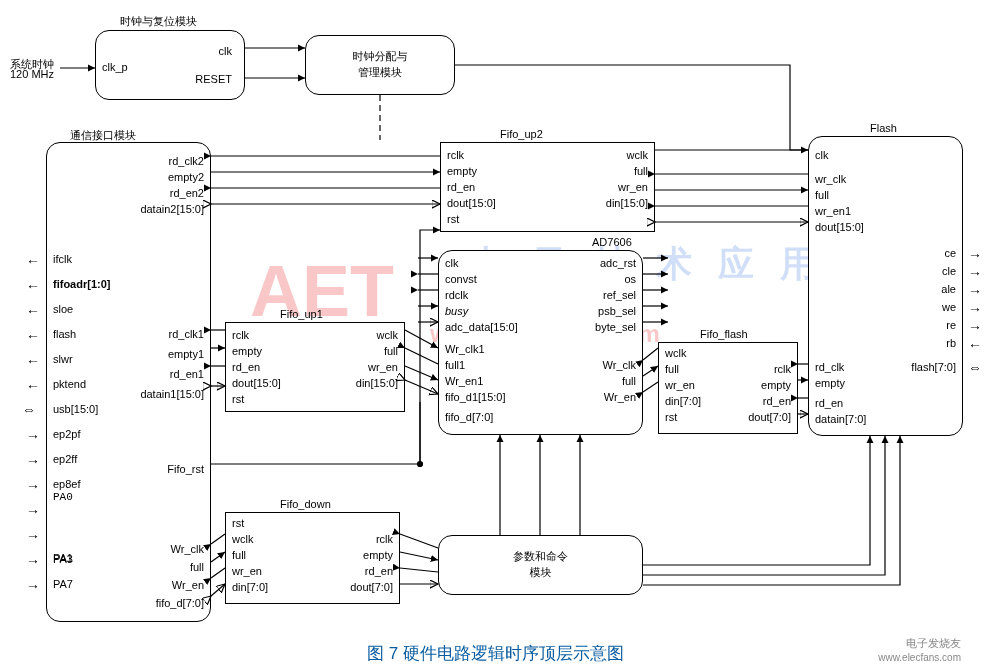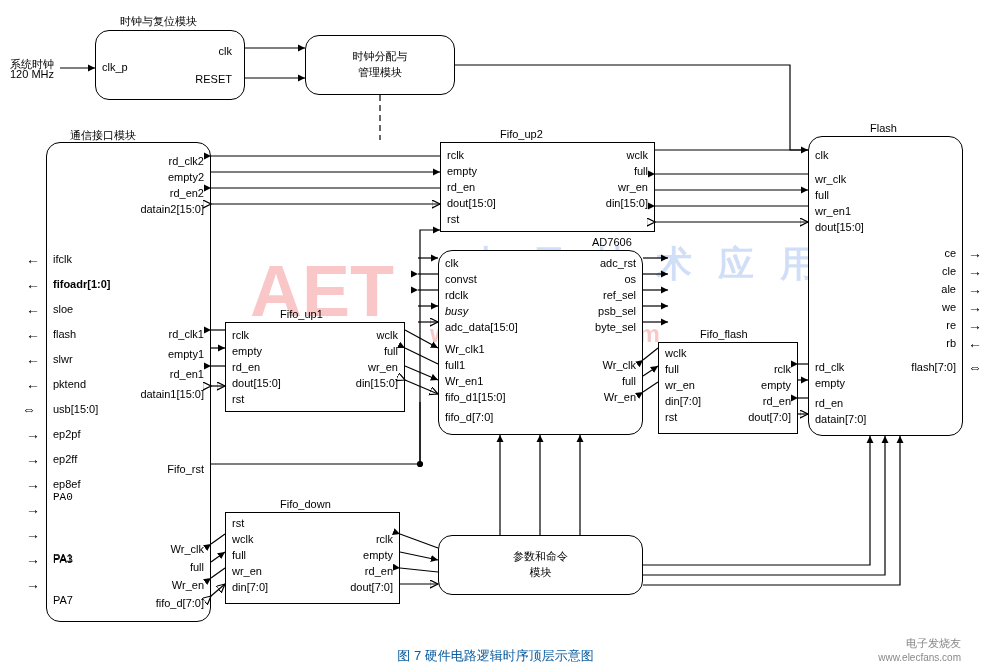--- a/index.html
+++ b/index.html
@@ -27,21 +27,21 @@
   .block-title {
     position: absolute;
     white-space: nowrap;
     font-size: 11px;
   }
   .caption {
     position: absolute;
     width: 100%;
     text-align: center;
     color: #0a5ca0;
-    font-size: 13px;
+    font-size: 17px;
     margin-top: 15px;
   }
   
   .arr {
     position: absolute;
     font-size: 14px;
     line-height: 1;
     color: #000;
   }
   .watermark {
@@ -87,21 +87,21 @@
   <span class="label" style="left:6px;top:185px;">flash</span>
   <span class="label" style="left:6px;top:210px;">slwr</span>
   <span class="label" style="left:6px;top:235px;">pktend</span>
   <span class="label" style="left:6px;top:260px;">usb[15:0]</span>
   <span class="label" style="left:6px;top:285px;">ep2pf</span>
   <span class="label" style="left:6px;top:310px;">ep2ff</span>
   <span class="label" style="left:6px;top:335px;">ep8ef</span>
   <span class="label" style="left:6px;top:348px;font-family:Liberation Mono, monospace;">PA0</span>
   <span class="label" style="left:6px;top:385px;margin-top:24px;">PA1</span>
   <span class="label" style="left:6px;top:410px;">PA3</span>
-  <span class="label" style="left:6px;top:435px;margin-top:16px;">PA7</span>
+  <span class="label" style="left:6px;top:435px;">PA7</span>
 
   <span class="label" style="right:6px;top:185px;">rd_clk1</span>
   <span class="label" style="right:6px;top:205px;">empty1</span>
   <span class="label" style="right:6px;top:225px;">rd_en1</span>
   <span class="label" style="right:6px;top:245px;">datain1[15:0]</span>
   <span class="label" style="right:6px;top:320px;">Fifo_rst</span>
 
   <span class="label" style="right:6px;top:400px;">Wr_clk</span>
   <span class="label" style="right:6px;top:418px;">full</span>
   <span class="label" style="right:6px;top:436px;">Wr_en</span>

